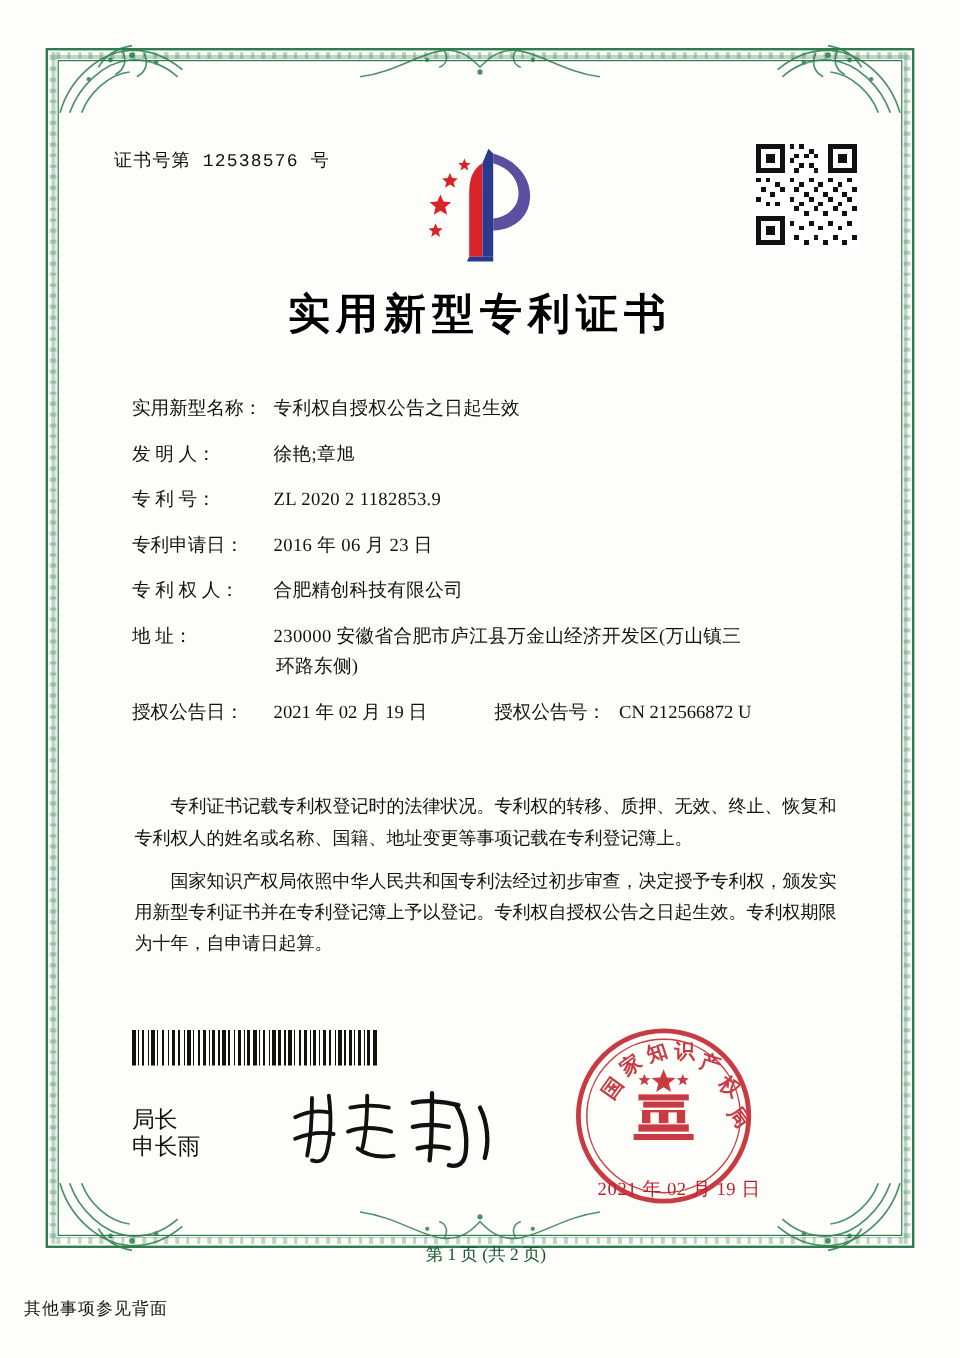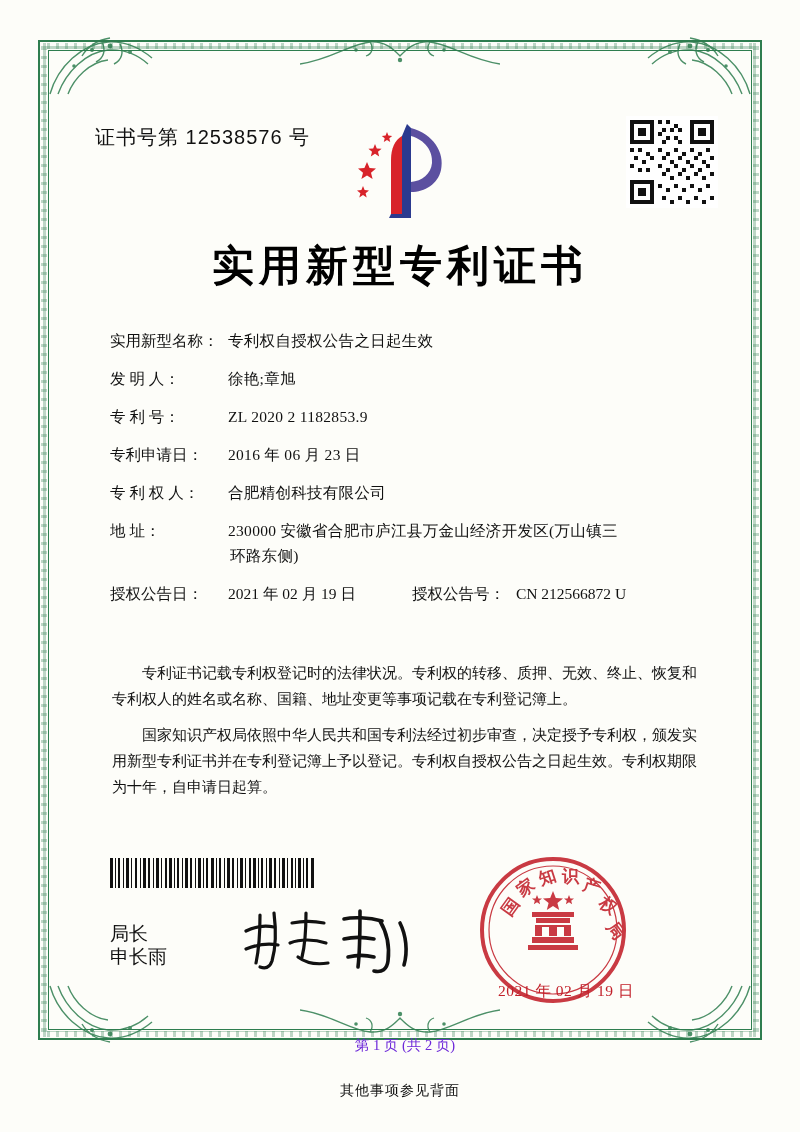--- a/index.html
+++ b/index.html
@@ -92,23 +92,23 @@
     pointer-events: none;
     opacity: .85;
     transform: scaleY(-1);
   }
 
   
   .cert-number {
     position: absolute;
     left: 95px;
     top: 124px;
-    font-size: 20px;
+    font-size: 15px;
     letter-spacing: 1px;
-    font-family: Liberation Sans, sans-serif;
+    font-family: Liberation Mono, monospace;
     color: #111;
   }
 
   .logo {
     position: absolute;
     left: 345px;
     top: 118px;
     width: 110px;
     height: 108px;
   }
@@ -120,21 +120,21 @@
     width: 92px;
     height: 92px;
   }
 
   .title {
     position: absolute;
     left: 0;
     right: 0;
     top: 238px;
     text-align: center;
-    font-size: 42px;
+    font-size: 35px;
     font-weight: bold;
     letter-spacing: 5px;
     font-family: "DejaVu Serif", "Liberation Serif", serif;
     color: #000;
   }
 
   
   .fields {
     position: absolute;
     left: 110px;
@@ -234,31 +234,32 @@
     letter-spacing: 0.5px;
   }
 
   
   .page-no {
     position: absolute;
     left: 0; right: 0;
     top: 1036px;
     text-align: center;
     font-size: 14.5px;
-    color: #6d28d9;
+    color: #14532d;
     padding-left: 10px;
   }
   .footnote {
     position: absolute;
     left: 0; right: 0;
     top: 1082px;
-    text-align: center;
+    text-align: left;
     font-size: 14px;
     color: #111;
     letter-spacing: 1px;
+    padding-left: 20px;
   }
 </style>
 </head>
 <body>
 
 <div class="certificate">
 
   <div class="border-outer"></div>
   <div class="border-band"></div>
   <div class="border-inner"></div>

